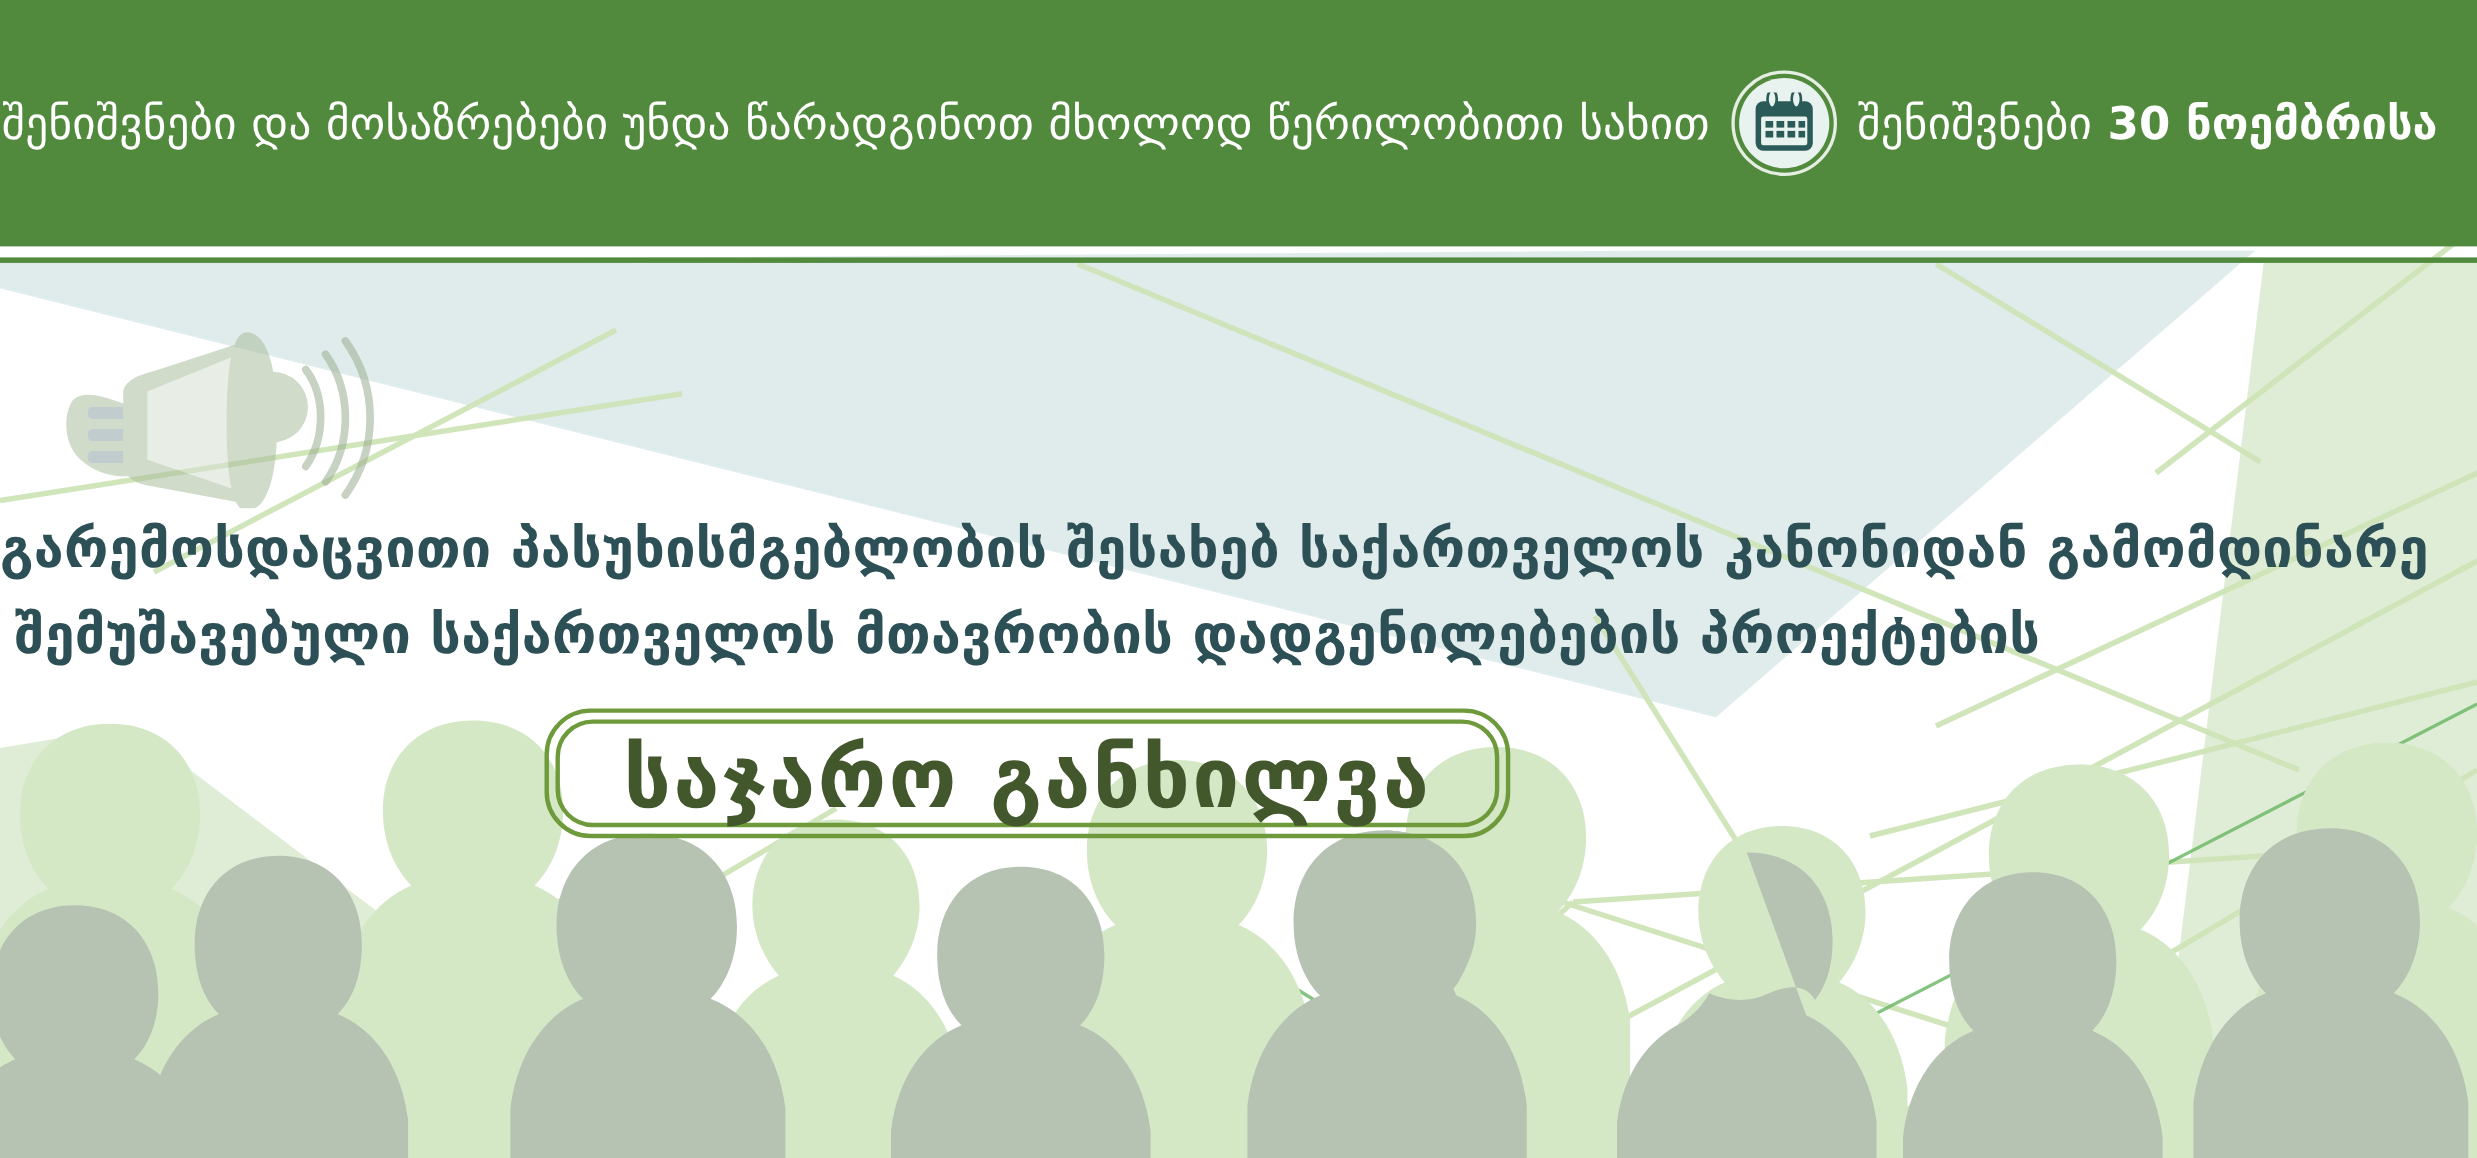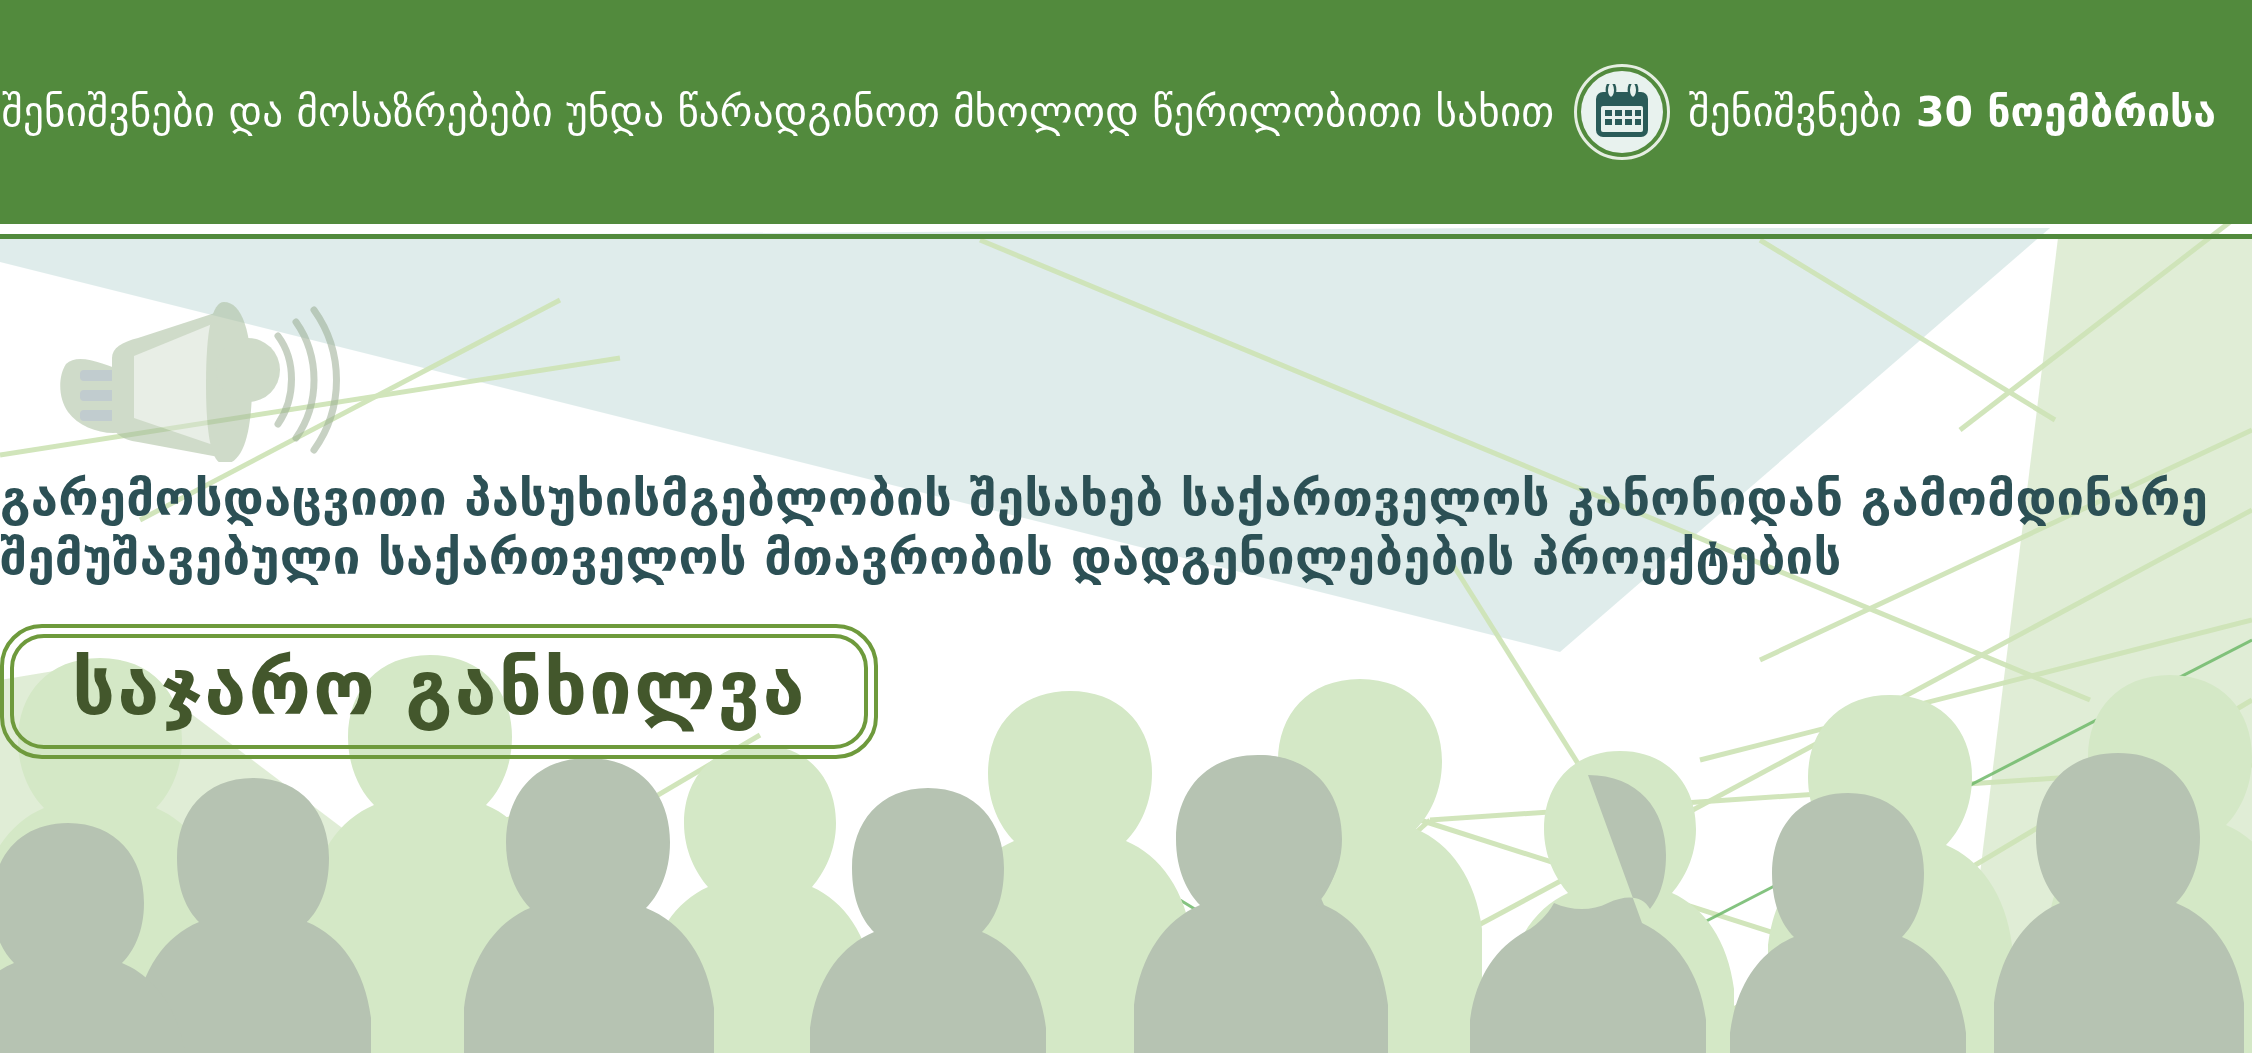--- a/index.html
+++ b/index.html
@@ -115,42 +115,43 @@
     z-index:5;
     pointer-events:none;
   }
 
   
   .content {
     position:absolute;
     left:0; top:470px;
     width:1868px;
     z-index:20;
+    text-align:center;
   }
   .title-line {
     color:#2C5055;
     font-size:49px;
     font-weight:700;
     line-height:1.20;
     letter-spacing:0.3px;
     white-space:nowrap;
   }
-  .title-line + .title-line { margin-top:0; }
+  .title-line + .title-line { margin-top:20px; }
 
   .highlight-wrap {
     margin:36px auto 0;
     display:inline-block;
     border:4px solid #6E9A3C;
     border-radius:42px;
     padding:6px;
   }
   .highlight-box {
     border:4px solid #6E9A3C;
     border-radius:34px;
-    padding:10px 58px 18px;
+    padding:10px 58px 1px;
     background:transparent;
   }
   .highlight-text {
     color:#43572C;
     font-size:76px;
     font-weight:700;
     line-height:1.05;
     letter-spacing:2px;
     white-space:nowrap;
   }

